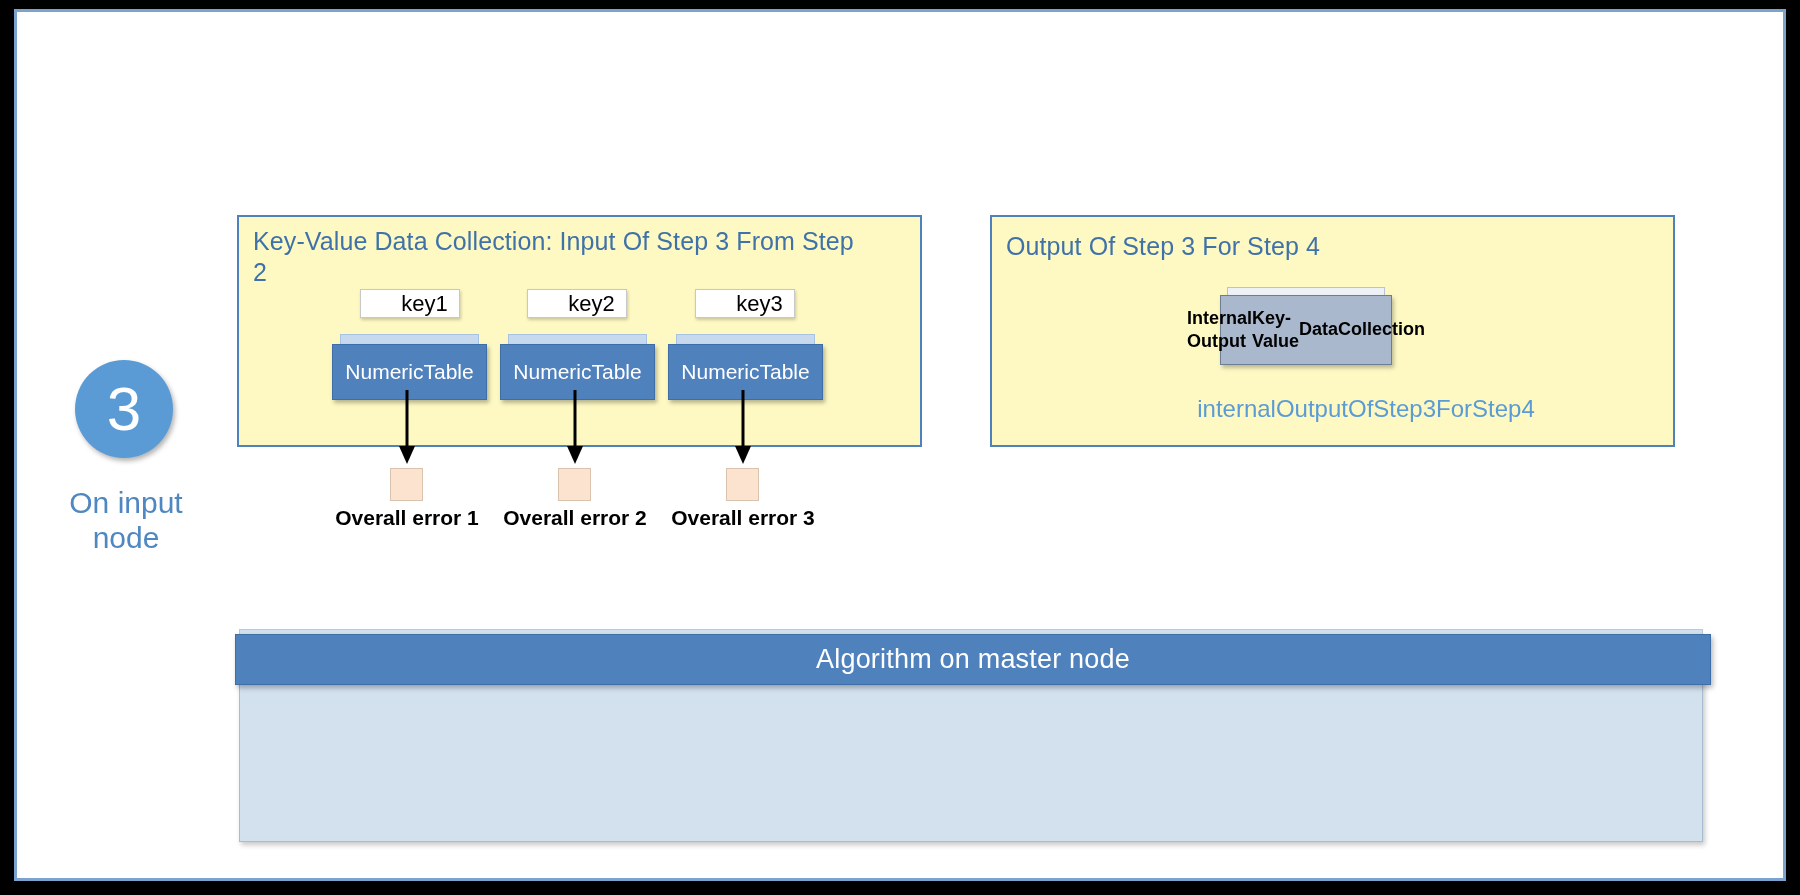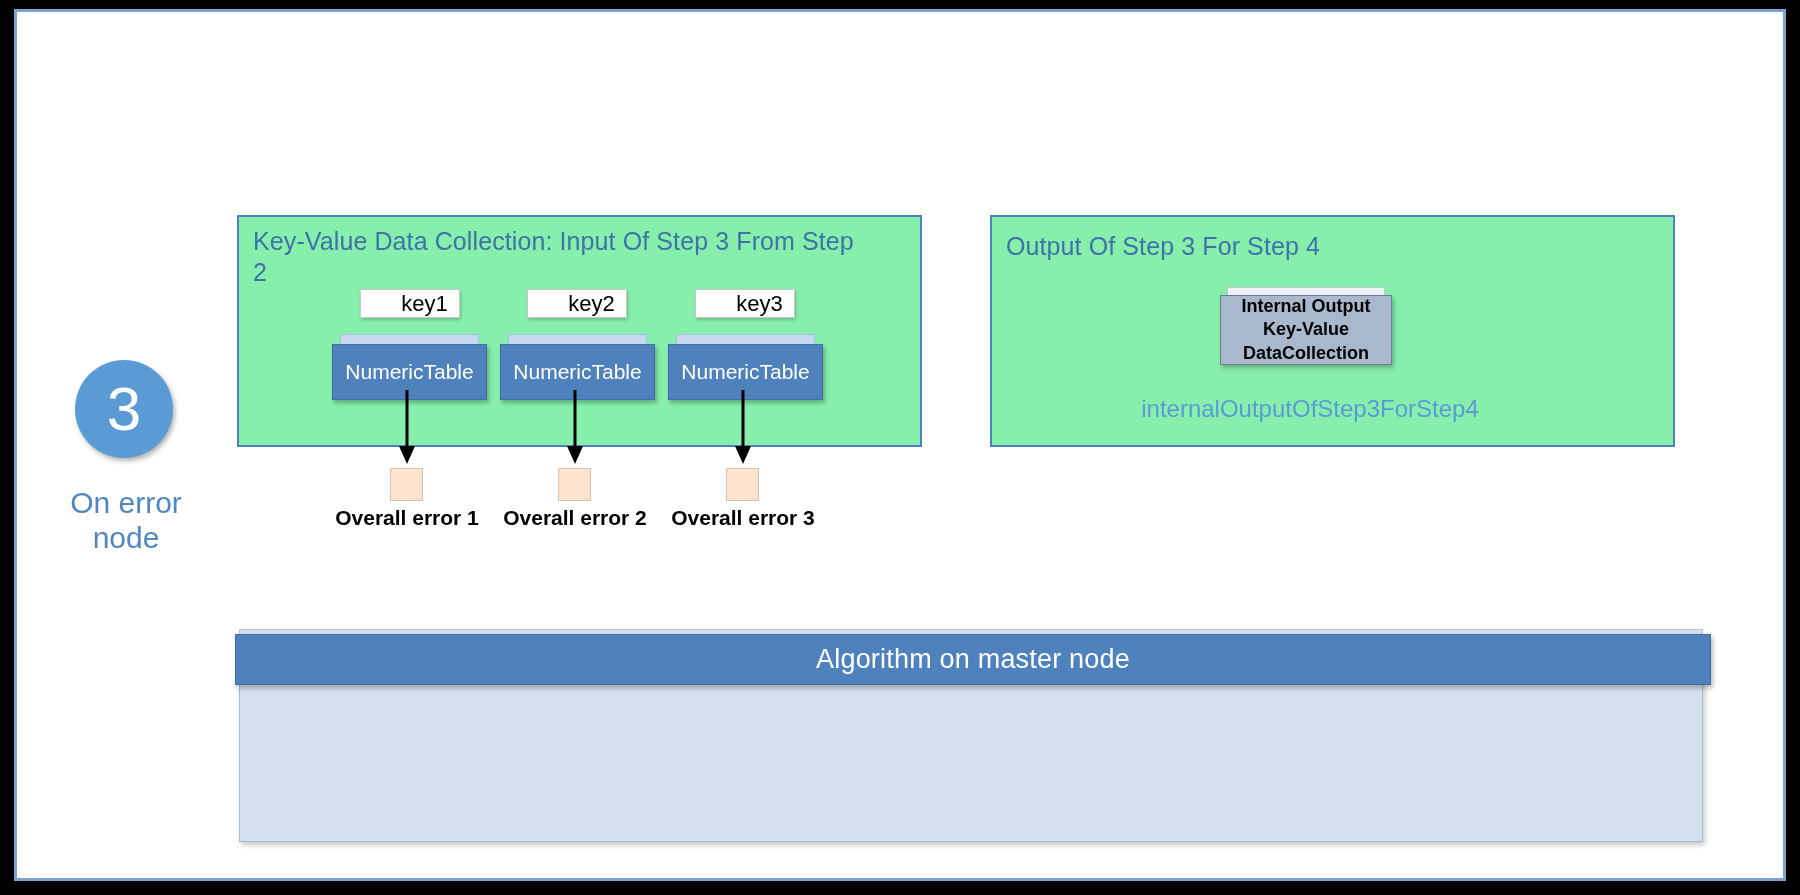--- a/index.html
+++ b/index.html
@@ -60,21 +60,21 @@
     width: 178px;
     text-align: center;
     color: #4f87c0;
     font-size: 30px;
     line-height: 1.17;
   }
 
   
   .panel {
     position: absolute;
-    background: #86efac;
+    background: #fef9c3;
     border: 2px solid #4f81bd;
     box-sizing: border-box;
   }
   .panel-title {
     position: absolute;
     color: #3f72a8;
     font-size: 25px;
     line-height: 1.25;
     letter-spacing: 0.1px;
   }
@@ -179,31 +179,31 @@
     position: absolute;
     left: 0;
     top: 8px;
     width: 172px;
     height: 70px;
     background: #a9b8cc;
     border: 1px solid #6d7d92;
     box-sizing: border-box;
     box-shadow: 2px 3px 4px rgba(0,0,0,0.25);
     display: flex;
-    flex-direction: column;
+    flex-direction: row;
     align-items: center;
     justify-content: center;
     color: #000000;
     font-size: 18px;
     font-weight: bold;
     line-height: 1.28;
   }
   #internal-label {
     position: absolute;
-    left: 1068px;
+    left: 1124px;
     top: 383px;
     width: 450px;
     text-align: center;
     color: #5b9bd5;
     font-size: 24px;
   }
 
   
   #algo-backing {
     position: absolute;
@@ -258,21 +258,21 @@
 </style>
 </head>
 <body>
 
 <div id="slide">
   <div id="canvas">
 
     <div id="step-badge">
       <span class="num">3</span>
     </div>
-    <div id="node-caption">On error node</div>
+    <div id="node-caption">On input node</div>
 
     <div class="panel" id="input-panel">
       <div class="panel-title" id="input-title">Key-Value Data Collection: Input Of Step 3 From Step 2</div>
     </div>
 
     <div class="key-chip" style="left:343px; top:277px; width:100px;">key1</div>
     <div class="key-chip" style="left:510px; top:277px; width:100px;">key2</div>
     <div class="key-chip" style="left:678px; top:277px; width:100px;">key3</div>
 
     <div class="nt" style="left:315px; top:322px;">

